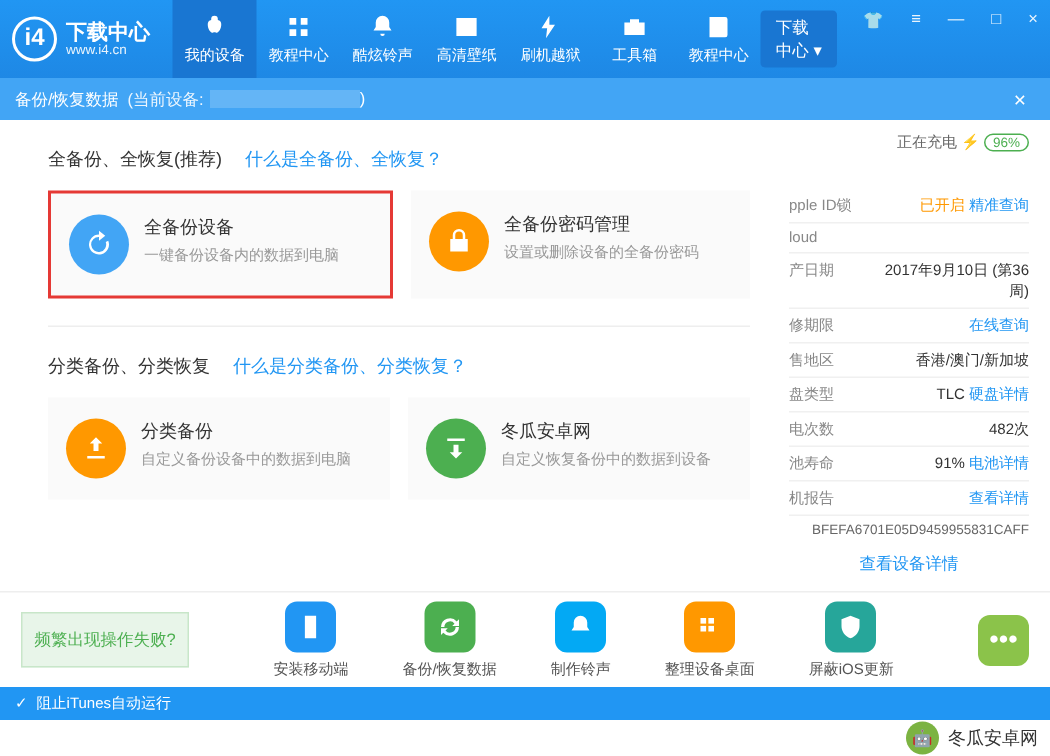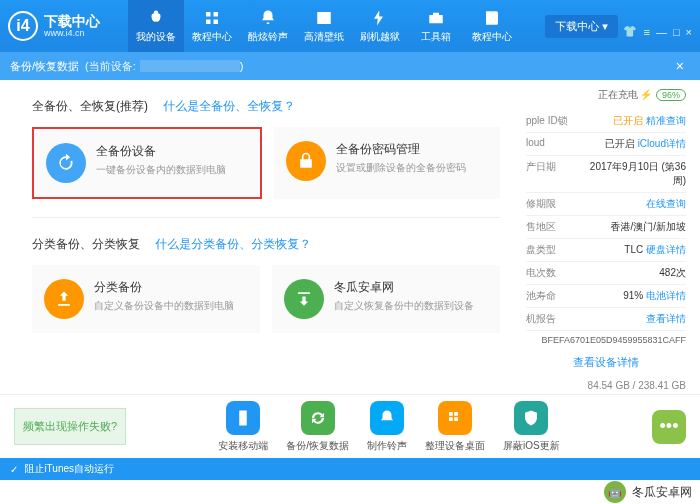--- a/index.html
+++ b/index.html
@@ -8,21 +8,21 @@
 .titlebar { height: 52px; background: linear-gradient(#2196f3, #1e88e5); display: flex; align-items: center; padding: 0 8px; color: #fff; }
 .logo-wrap { display: flex; align-items: center; gap: 6px; width: 120px; }
 .logo-circle { width: 30px; height: 30px; border: 2px solid #fff; border-radius: 50%; display: flex; align-items: center; justify-content: center; font-weight: bold; font-size: 16px; }
 .logo-text { font-size: 14px; font-weight: bold; line-height: 1; }
 .logo-sub { font-size: 9px; opacity: 0.9; }
 .nav { display: flex; flex: 1; height: 100%; }
 .nav-item { width: 56px; display: flex; flex-direction: column; align-items: center; justify-content: center; cursor: pointer; font-size: 10px; gap: 2px; }
 .nav-item.active { background: #1976d2; }
 .nav-icon { width: 20px; height: 20px; display: flex; align-items: center; justify-content: center; }
 .nav-icon svg { width: 18px; height: 18px; fill: #fff; }
-.win-controls { display: flex; gap: 6px; margin-left: auto; font-size: 11px; align-items: flex-end; }
+.win-controls { display: flex; gap: 18px; margin-left: auto; font-size: 11px; align-items: flex-start; }
 .win-btn { cursor: pointer; opacity: 0.9; }
 .download-btn { background: #1976d2; padding: 4px 10px; border-radius: 3px; font-size: 11px; cursor: pointer; }
 
 .subbar { height: 28px; background: #42a5f5; display: flex; align-items: center; padding: 0 10px; color: #fff; font-size: 11px; }
 .subbar .close-x { margin-left: auto; cursor: pointer; font-size: 14px; padding: 0 6px; }
 
 .modal { position: absolute; top: 80px; left: 16px; width: 500px; background: #fff; z-index: 10; }
 .modal-section-title { font-size: 12px; color: #333; margin: 18px 0 12px 16px; }
 .modal-section-title .rec { color: #333; }
 .modal-section-title .link { color: #2196f3; margin-left: 12px; cursor: pointer; }
@@ -32,39 +32,39 @@
 .card-icon { width: 40px; height: 40px; border-radius: 50%; display: flex; align-items: center; justify-content: center; flex-shrink: 0; }
 .card-icon svg { width: 20px; height: 20px; fill: #fff; }
 .ic-blue { background: #42a5f5; }
 .ic-green { background: #4caf50; }
 .ic-orange { background: #ff9800; }
 .card-text .t { font-size: 12px; color: #333; margin-bottom: 3px; }
 .card-text .d { font-size: 10px; color: #999; }
 .divider { height: 1px; background: #eee; margin: 18px 16px 0; }
 
 .right-panel { position: absolute; right: 14px; top: 88px; width: 160px; font-size: 10px; }
-.charging { text-align: right; margin-bottom: 8px; color: #666; }
+.charging { text-align: right; margin-bottom: 24px; color: #666; }
 .battery { border: 1px solid #4caf50; color: #4caf50; border-radius: 8px; padding: 0 5px; font-size: 9px; }
 .info-row { display: flex; justify-content: space-between; padding: 4px 0; border-bottom: 1px solid #f0f0f0; }
 .info-row .k { color: #888; width: 56px; overflow: hidden; }
 .info-row .v { color: #333; text-align: right; flex: 1; }
 .info-row .lnk { color: #2196f3; cursor: pointer; }
 .info-row .on { color: #ff9800; }
 .ecid { font-size: 9px; color: #666; padding: 4px 0; word-break: break-all; text-align: right; }
 .detail-btn { text-align: center; color: #2196f3; padding: 6px 0; cursor: pointer; font-size: 11px; }
 .storage { text-align: right; color: #888; font-size: 10px; margin-top: 4px; }
 .legend { display: flex; gap: 10px; justify-content: flex-end; margin-top: 6px; font-size: 9px; color: #666; }
 .legend span::before { content: "■ "; }
 .lg-u::before { color: #9c27b0; }
 .lg-o::before { color: #607d8b; }
 .lg-f::before { color: #bdbdbd; }
 
 .bottom-bar { position: absolute; bottom: 46px; left: 0; right: 0; height: 64px; display: flex; align-items: center; padding: 0 14px; gap: 40px; background: #fff; border-top: 1px solid #eee; }
 .fail-btn { background: #e8f5e9; color: #4caf50; border: 1px solid #c8e6c9; padding: 10px 8px; font-size: 11px; cursor: pointer; }
-.action-group { display: flex; gap: 18px; flex: 1; justify-content: center; }
+.action-group { display: flex; gap: 36px; flex: 1; justify-content: center; }
 .action-item { display: flex; flex-direction: column; align-items: center; gap: 4px; cursor: pointer; font-size: 10px; color: #555; }
 .action-icon { width: 34px; height: 34px; border-radius: 8px; display: flex; align-items: center; justify-content: center; }
 .action-icon svg { width: 18px; height: 18px; fill: #fff; }
 .ai-blue { background: #2196f3; }
 .ai-green { background: #4caf50; }
 .ai-lblue { background: #03a9f4; }
 .ai-orange { background: #ff9800; }
 .ai-teal { background: #26a69a; }
 .more-btn { width: 34px; height: 34px; border-radius: 8px; background: #8bc34a; display: flex; align-items: center; justify-content: center; color: #fff; font-size: 18px; cursor: pointer; }
 
@@ -227,24 +227,20 @@
   <div id="info-rows">
       <div class="info-row">
      <span class="k">pple ID锁</span>
      <span class="v">
        <span class="on">已开启</span>
         <span class="lnk">精准查询</span>
      </span>
    </div>
       <div class="info-row">
      <span class="k">loud</span>
-     <span class="v">
-       已开启
-        <span class="lnk">iCloud详情</span>
-     </span>
    </div>
       <div class="info-row">
      <span class="k">产日期</span>
      <span class="v">
        2017年9月10日 (第36周)
        
      </span>
    </div>
       <div class="info-row">
      <span class="k">修期限</span>

